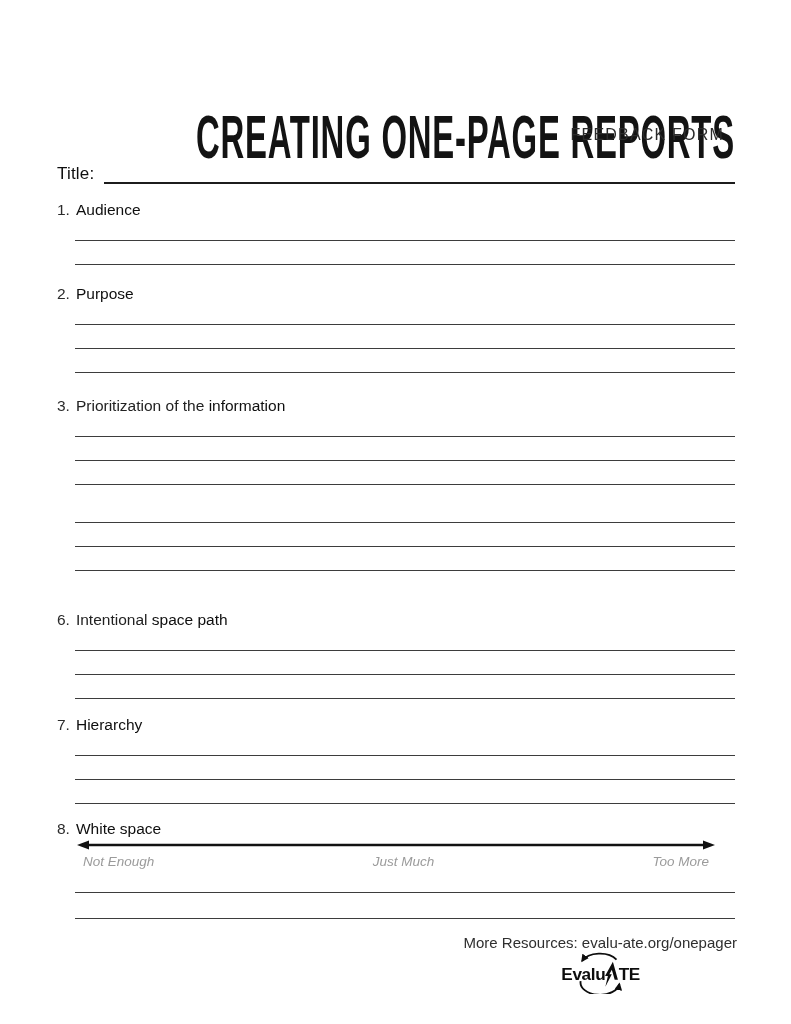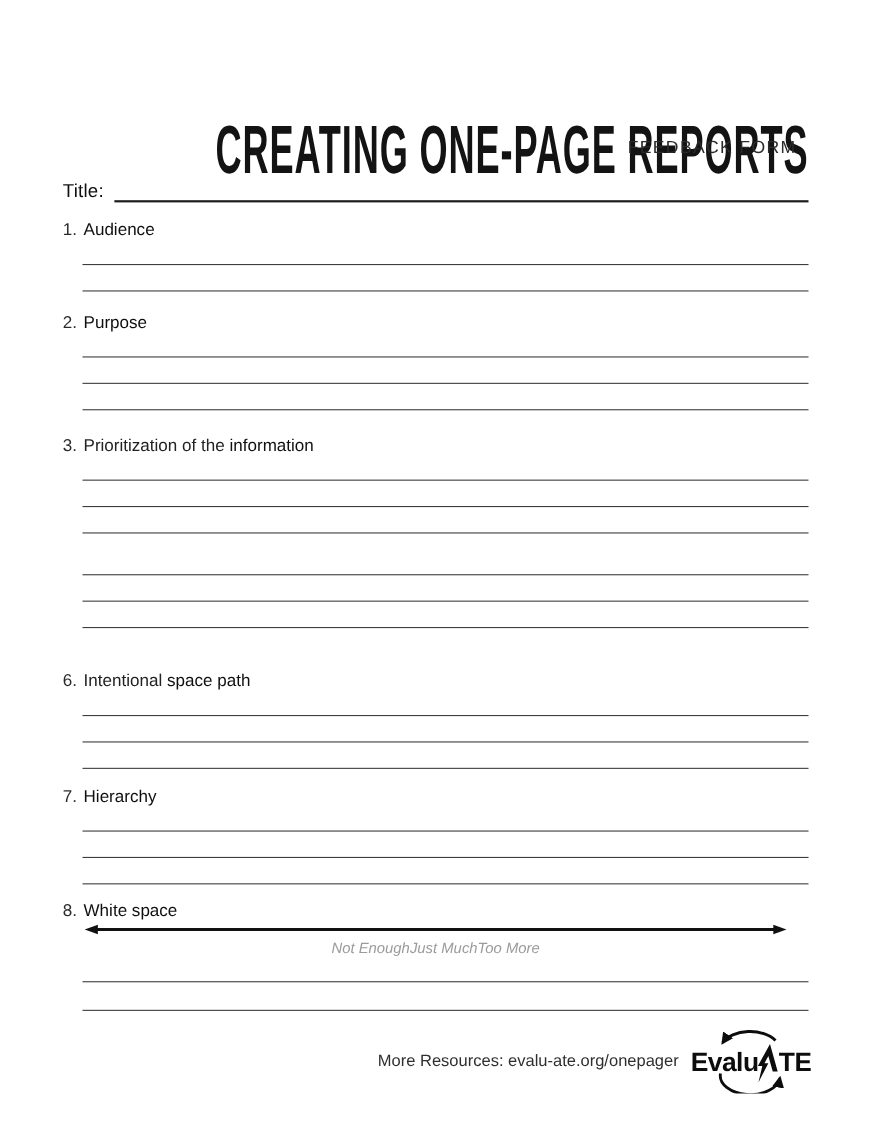--- a/index.html
+++ b/index.html
@@ -35,30 +35,30 @@
   .item-num  { display:inline-block; margin-right:6px; color:#2b2b2b; }
   .item-bold { font-weight:normal; color:#0f0f0f; }
   .lines { margin-left:18px; }
   .wline { height:23px; border-bottom:1.5px solid #3d3d3d; }
   .wline.first { height:20px; }
 
   
   .scale-wrap { margin:0 20px; }
   .scale-arrow { display:block; width:100%; height:10px; margin-top:1px; }
   .scale-labels {
-    display:flex; justify-content:center; margin-top:3px; padding:0 6px;
+    display:flex; justify-content:space-between; margin-top:3px; padding:0 6px;
     font-size:13.5px; font-style:italic; color:#9b9b9b; line-height:17px;
   }
   .sec8-lines .wline.first { height:22px; }
   .sec8-lines .wline.second { height:25px; }
 
   
   .footer {
     position:absolute; top:922px; right:54px; height:60px;
-    display:flex; align-items:center; gap:10px;
+    display:flex; align-items:center; flex-direction:column;
   }
   .footer-text { font-size:15px; color:#2f2f2f; white-space:nowrap; }
   .logo-svg { display:block; }
 </style>
 </head>
 <body>
 
 <div class="page">
 
   <h1 class="main-title">CREATING ONE-PAGE REPORTS</h1>

